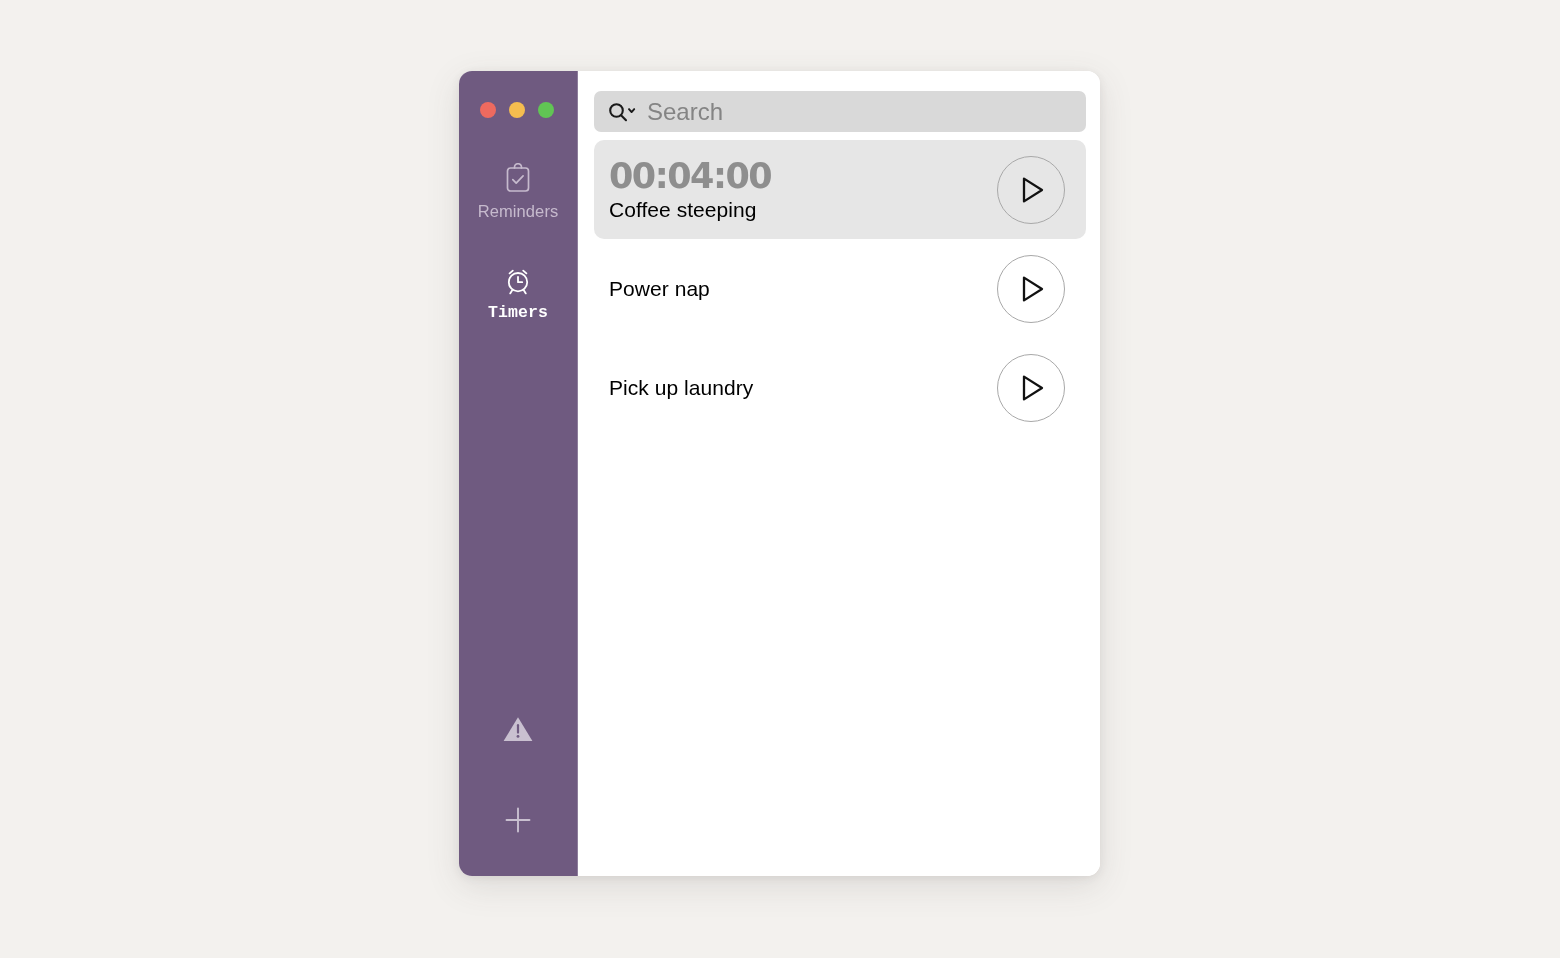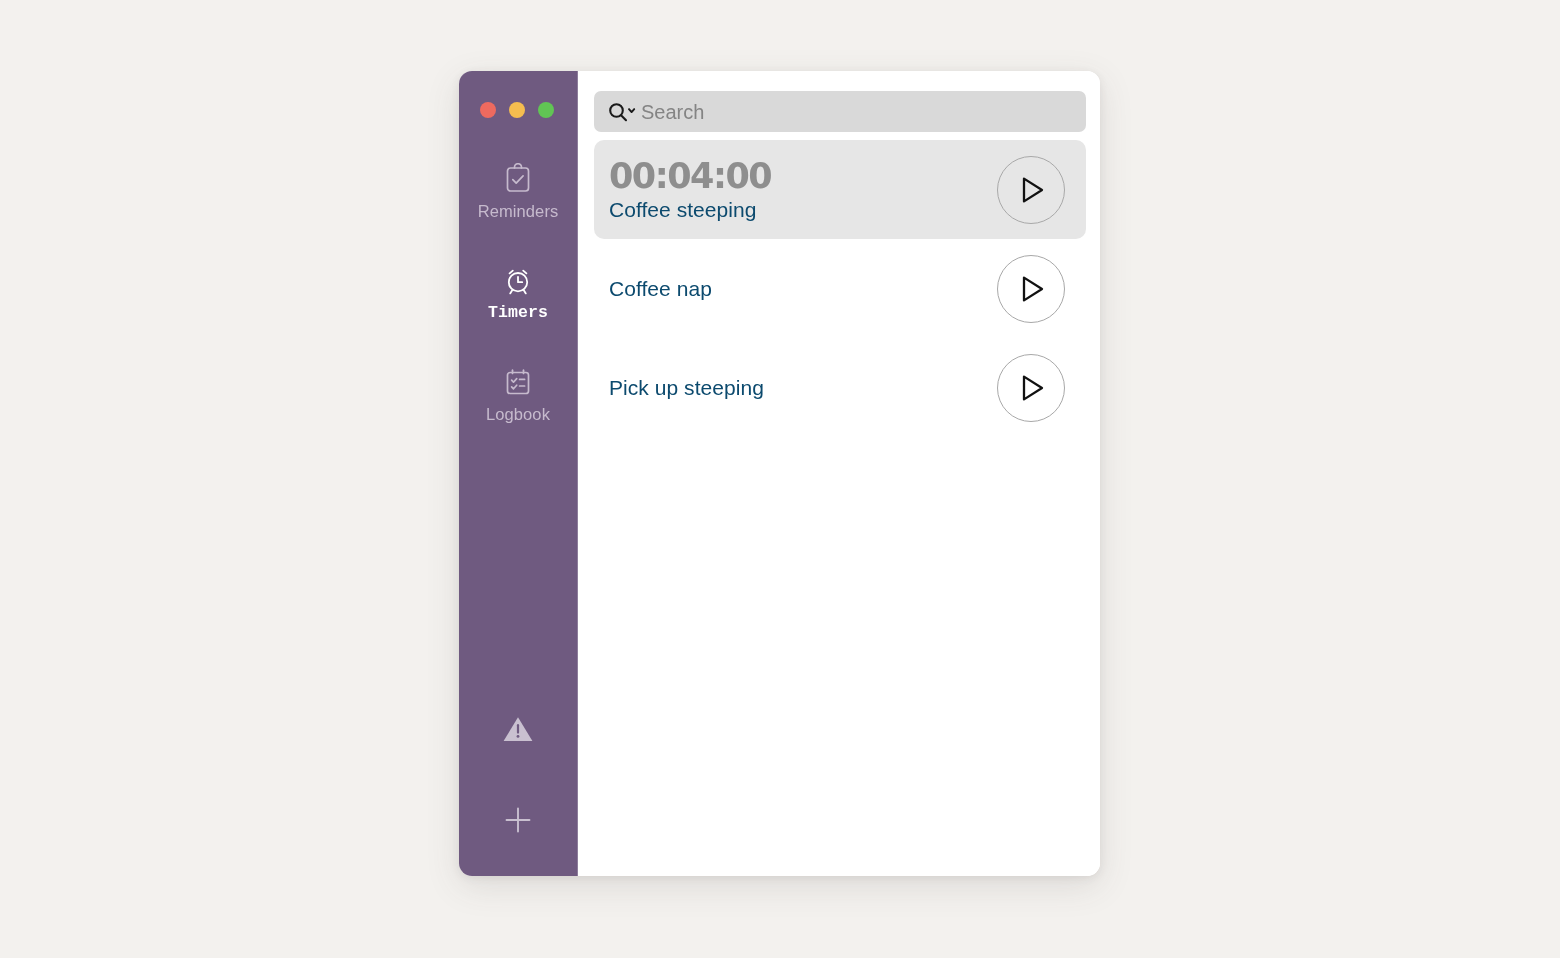--- a/index.html
+++ b/index.html
@@ -112,22 +112,23 @@
     background: #d9d9d9;
     display: flex;
     align-items: center;
     padding: 0 13px;
     gap: 4px;
     flex: 0 0 auto;
   }
   .search-icon { display: flex; align-items: center; }
   .search-icon svg { display: block; }
   .search-placeholder {
-    font-size: 20px;
+    font-size: 24px;
     color: #848484;
+    margin-left: 6px;
     line-height: 1;
   }
 
   .timer-list {
     margin-top: 8px;
     display: flex;
     flex-direction: column;
   }
 
   .timer-row {
@@ -155,21 +156,21 @@
     color: #8e8e8e;
     letter-spacing: -1.5px;
     line-height: 1.08;
   }
 
   .badges { display: flex; align-items: center; gap: 6px; padding-bottom: 2px; }
   .badges svg { display: block; }
 
   .timer-name {
     font-size: 21px;
-    color: #0c4a6e;
+    color: #000000;
     line-height: 1.12;
     letter-spacing: 0.05px;
   }
 
   .play-btn {
     width: 68px; height: 68px;
     border-radius: 50%;
     border: 1.6px solid #a8a8a8;
     display: flex; align-items: center; justify-content: center;
     flex: 0 0 auto;
@@ -211,34 +212,20 @@
             <path d="M16 11.8V17.2H20.2"></path>
             <path d="M7.6 8.4L10.8 5.6"></path>
             <path d="M24.4 8.4L21.2 5.6"></path>
             <path d="M10.2 25.2L8.2 28.4"></path>
             <path d="M21.8 25.2L23.8 28.4"></path>
           </svg>
         </span>
         <span class="nav-label">Timers</span>
       </div>
 
-      <div class="nav-item">
-        <span class="nav-icon">
-          <svg width="30" height="31" viewBox="0 0 30 31" fill="none" stroke="currentColor" stroke-width="1.7" stroke-linecap="round" stroke-linejoin="round">
-            <rect x="4.5" y="5.5" width="21" height="21" rx="2.6"></rect>
-            <path d="M9.5 3.2V6.4"></path>
-            <path d="M20.5 3.2V6.4"></path>
-            <path d="M8.6 13.2l1.9 2 3.2-3.6"></path>
-            <path d="M16.6 12.4h5"></path>
-            <path d="M8.6 19.8l1.9 2 3.2-3.6"></path>
-            <path d="M16.6 19h5"></path>
-          </svg>
-        </span>
-        <span class="nav-label">Logbook</span>
-      </div>
 
     </div>
 
     <div class="sidebar-bottom">
       <span class="warn-btn">
         <span>
           <svg width="34" height="30" viewBox="0 0 34 30">
             <path d="M17 3.2 L31.4 27 H2.6 Z" fill="#c9c0d0"></path>
             <path d="M17 11.2 V18.6" stroke="#6f5a80" stroke-width="2.2" stroke-linecap="round"></path>
             <circle cx="17" cy="22.4" r="1.45" fill="#6f5a80"></circle>
@@ -283,34 +270,34 @@
           <span>
             <svg width="28" height="30" viewBox="0 0 28 30" fill="none" stroke="#111111" stroke-width="2.3" stroke-linejoin="round">
               <path d="M5 3.6 L23 15 L5 26.4 Z"></path>
             </svg>
           </span>
         </span>
       </div>
 
       <div class="timer-row">
         <div class="timer-info">
-          <span class="timer-name">Coffee nap</span>
+          <span class="timer-name">Power nap</span>
         </div>
         <span class="play-btn">
           <span>
             <svg width="28" height="30" viewBox="0 0 28 30" fill="none" stroke="#111111" stroke-width="2.3" stroke-linejoin="round">
               <path d="M5 3.6 L23 15 L5 26.4 Z"></path>
             </svg>
           </span>
         </span>
       </div>
 
       <div class="timer-row">
         <div class="timer-info">
-          <span class="timer-name">Pick up steeping</span>
+          <span class="timer-name">Pick up laundry</span>
         </div>
         <span class="play-btn">
           <span>
             <svg width="28" height="30" viewBox="0 0 28 30" fill="none" stroke="#111111" stroke-width="2.3" stroke-linejoin="round">
               <path d="M5 3.6 L23 15 L5 26.4 Z"></path>
             </svg>
           </span>
         </span>
       </div>
 

